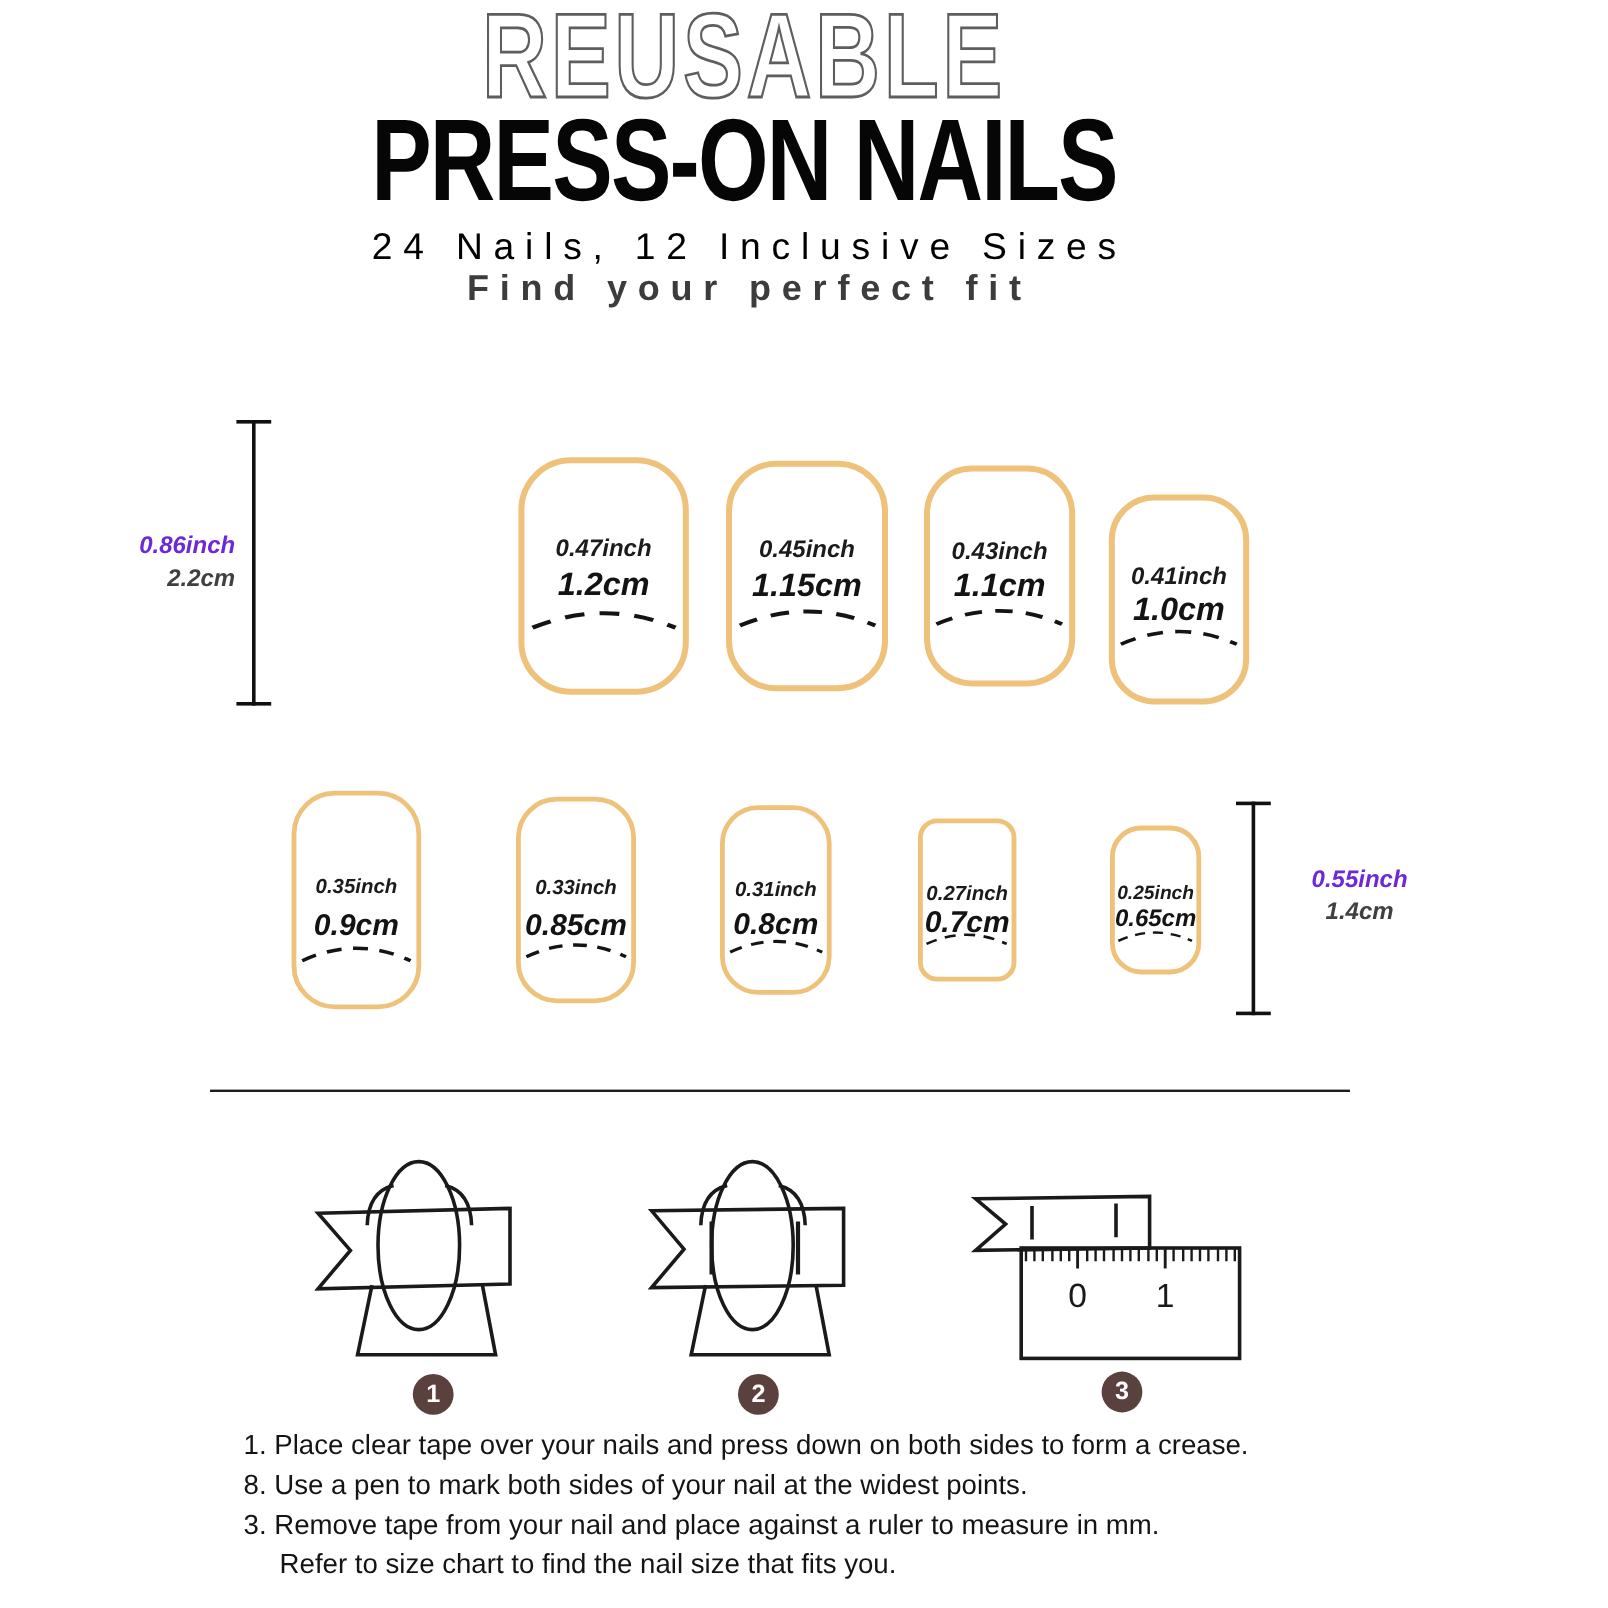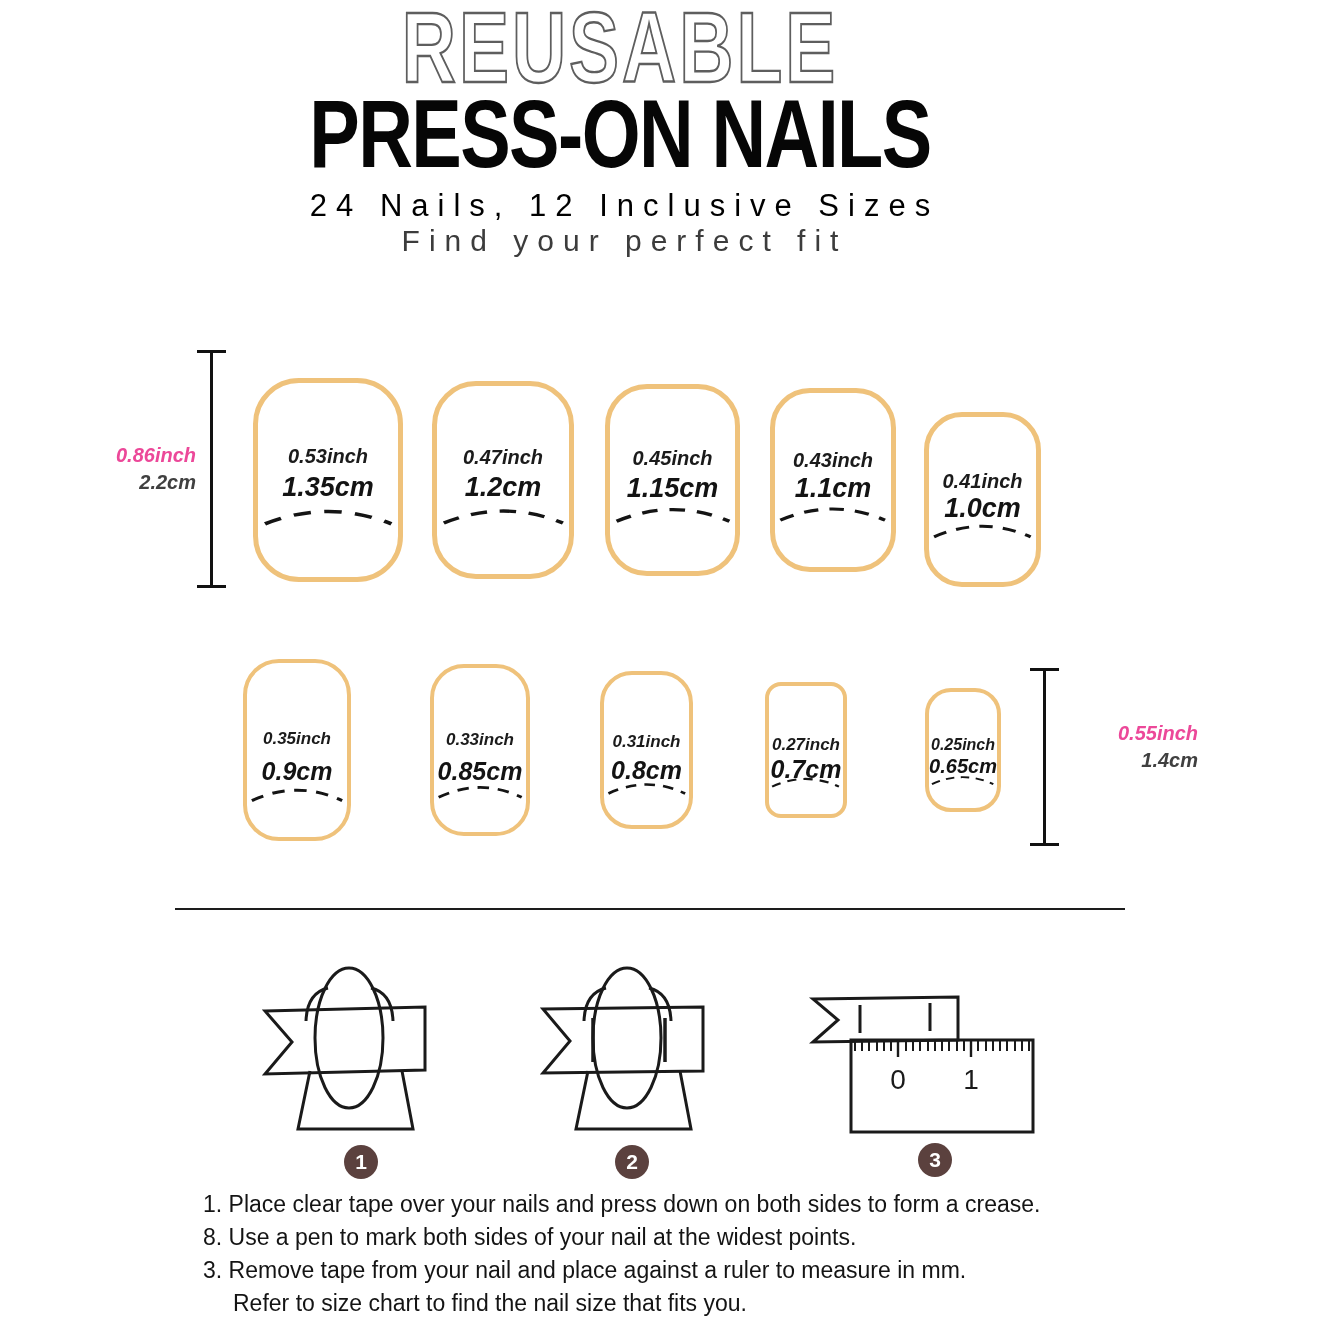--- a/index.html
+++ b/index.html
@@ -22,21 +22,21 @@
     position:absolute;top:88px;left:0;width:100%;text-align:center;
     font-size:97px;font-weight:bold;line-height:92px;letter-spacing:-2px;
     color:#060606;transform:scaleX(0.78);transform-origin:50% 0;
   }
   .subtitle1{
     position:absolute;top:188px;left:0;width:100%;text-align:center;
     font-size:31px;font-weight:300;letter-spacing:9px;color:#000000;text-indent:9px;
   }
   .subtitle2{
     position:absolute;top:224px;left:0;width:100%;text-align:center;
-    font-size:30px;font-weight:400;letter-spacing:9px;color:#3c3c3c;text-indent:9px;
+    font-size:30px;font-weight:700;letter-spacing:9px;color:#3c3c3c;text-indent:9px;
   }
 
   
   .nail{position:absolute;border:5px solid var(--gold);background:#fff;}
   .nail .ninch{position:absolute;left:0;width:100%;text-align:center;
     font-style:italic;font-weight:bold;color:#1b1b1b;}
   .nail .ncm{position:absolute;left:0;width:100%;text-align:center;
     font-style:italic;font-weight:bold;color:#131313;}
   .nail .smile{position:absolute;left:2%;width:96%;overflow:visible;}
   .smile path{fill:none;stroke:#141414;stroke-width:3.4;stroke-dasharray:13 10;}
@@ -64,24 +64,24 @@
   .r2n5{left:925px;top:688px;width:76px;height:124px;border-radius:26px;}
 
   
   .mline{position:absolute;width:3px;background:#111;}
   .mline::before,.mline::after{content:"";position:absolute;left:-13px;width:29px;height:3px;background:#111;}
   .mline::before{top:0;}
   .mline::after{bottom:0;}
   .mline-left{left:210px;top:350px;height:238px;}
   .mline-right{left:1043px;top:668px;height:178px;}
   .mlabels{position:absolute;font-style:italic;font-weight:bold;}
-  .mlabels .minch{font-size:20px;color:#ec4899;}
+  .mlabels .minch{font-size:20px;color:#6d28d9;}
   .mlabels .mcm{font-size:20px;color:#404040;margin-top:4px;}
   .mlabels-left{left:90px;top:444px;width:106px;text-align:right;}
-  .mlabels-right{left:1068px;top:722px;width:130px;text-align:right;}
+  .mlabels-right{left:1068px;top:722px;width:130px;text-align:center;}
 
   
   .divider{position:absolute;left:175px;top:908px;width:950px;height:2px;background:#1d1d1d;}
 
   
   .diag{position:absolute;}
   .diag path,.diag ellipse,.diag rect,.diag line{stroke:#1a1a1a;fill:none;}
   .d1{left:262px;top:963px;}
   .d2{left:540px;top:963px;}
   .d3{left:808px;top:987px;}
@@ -106,27 +106,20 @@
   <div class="title-main">PRESS-ON NAILS</div>
   <div class="subtitle1">24 Nails, 12 Inclusive Sizes</div>
   <div class="subtitle2">Find your perfect fit</div>
 
   <div class="mline mline-left"></div>
   <div class="mlabels mlabels-left">
     <div class="minch">0.86inch</div>
     <div class="mcm">2.2cm</div>
   </div>
 
-  <div class="nail row1 r1n1">
-    <div class="ninch">0.53inch</div>
-    <div class="ncm">1.35cm</div>
-    <svg class="smile" viewBox="0 0 100 30" preserveAspectRatio="none">
-        <path d="M3,26 Q50,2 97,26"></path>
-      </svg>
-  </div>
   <div class="nail row1 r1n2">
     <div class="ninch">0.47inch</div>
     <div class="ncm">1.2cm</div>
     <svg class="smile" viewBox="0 0 100 30" preserveAspectRatio="none">
         <path d="M3,26 Q50,2 97,26"></path>
       </svg>
   </div>
   <div class="nail row1 r1n3">
     <div class="ninch">0.45inch</div>
     <div class="ncm">1.15cm</div>

